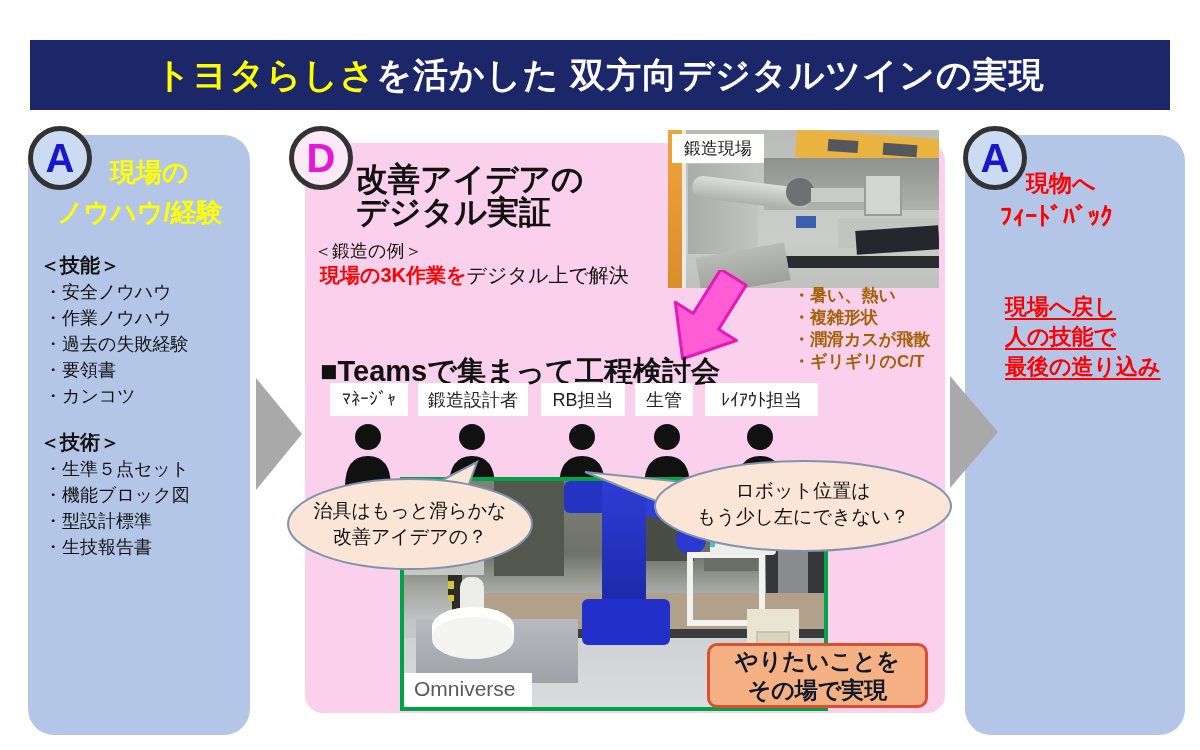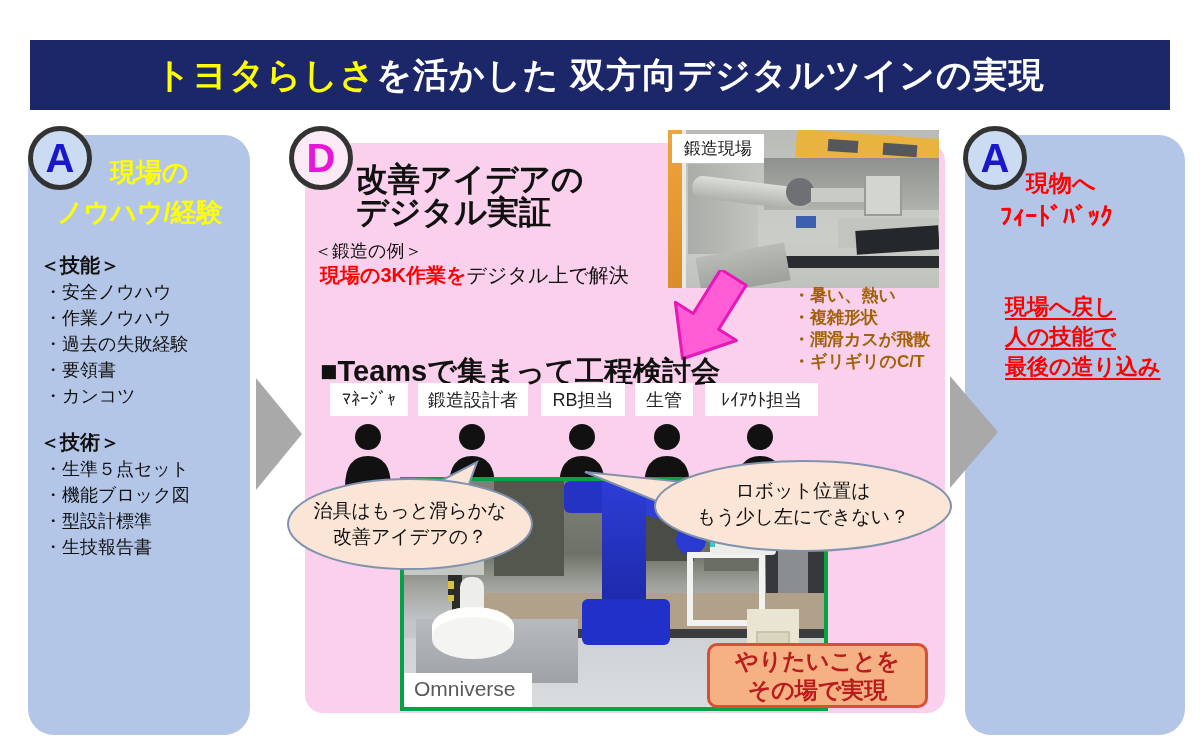--- a/index.html
+++ b/index.html
@@ -49,21 +49,21 @@
 
   .ov { left:400px; top:477px; width:428px; height:234px; border:4px solid #00A445; background:#4c1d95; }
   .ov-scene { position:relative; width:420px; height:226px; overflow:hidden;
               background:linear-gradient(180deg,#7E8178 0%,#6F7268 32%,#9FA29B 46%,#C2C5C8 62%,#D2D5D8 100%); }
   .ov-label { position:absolute; left:0px; bottom:0px; background:#ffffff; color:#595959;
               font-size:21px; padding:4px 16px 6px 10px; }
 
   .result-box { left:707px; top:643px; width:221px; height:65px; background:#F5B183;
                 border:3px solid #D94F33; border-radius:10px; display:flex; flex-direction:column;
                 align-items:center; justify-content:center; }
-  .result-box div { font-size:23px; font-weight:700; color:#b91c1c; line-height:29px; }
+  .result-box div { font-size:23px; font-weight:700; color:#0f172a; line-height:29px; }
 
   .bubble-text { position:absolute; text-align:center; font-size:19px; color:#111; line-height:26px; }
 
   .rtitle { color:#FF0000; font-weight:700; }
   .rnote { color:#FF0000; font-weight:700; font-size:22px; line-height:30px;
            text-decoration:underline; text-underline-offset:4px; }
 
   .sd { position:absolute; } 
 </style>
 </head>

